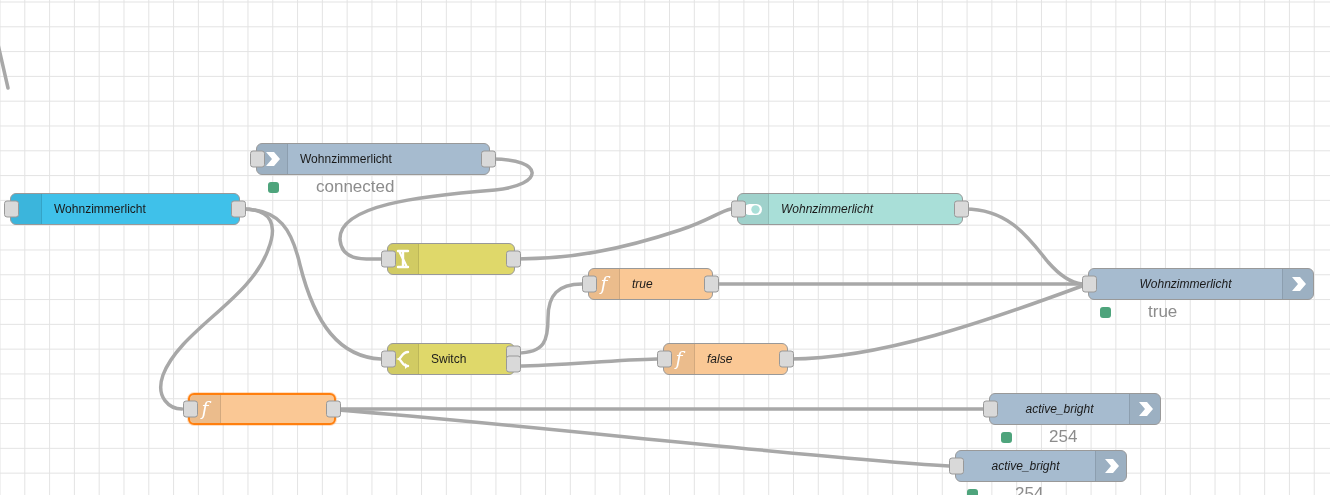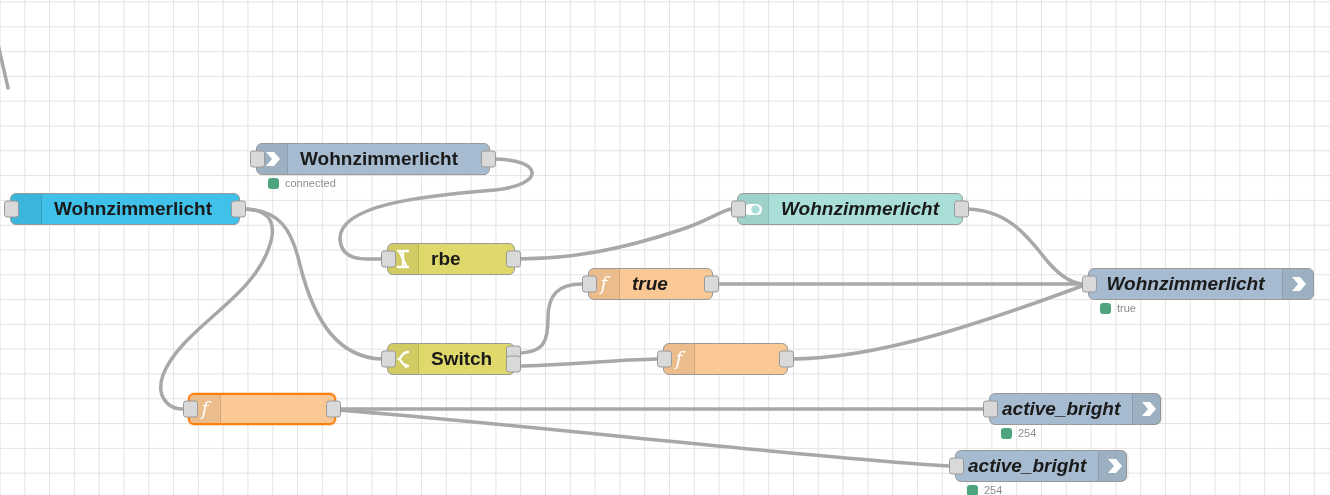--- a/index.html
+++ b/index.html
@@ -66,24 +66,23 @@
   .node .icon-box.right {
     border-right: none;
     border-left: 1px solid rgba(0,0,0,0.10);
     border-radius: 0 5px 5px 0;
   }
   .node .label {
     flex: 1 1 auto;
     display: flex;
     align-items: center;
     padding: 0 12px;
-    font-size: 19px;
+    font-size: 12px;
     color: #1a1a1a;
     white-space: nowrap;
-    font-weight: bold;
   }
   .node .label.italic { font-style: italic; }
   .node .label.center { justify-content: center; }
   .node .label.left   { justify-content: flex-start; }
 
   
   .port {
     position: absolute;
     width: 13px;
     height: 15px;
@@ -110,22 +109,23 @@
     white-space: nowrap;
   }
   .status .dot {
     width: 11px;
     height: 11px;
     border-radius: 3px;
     background: #4ea47c;
     display: inline-block;
   }
   .status .stxt {
-    font-size: 11px;
+    font-size: 17px;
     color: #8c8c8c;
+    margin-left: 31px;
   }
 
   
   .gl { display:block; }
 </style>
 </head>
 <body>
 
 <div id="canvas">
 
@@ -165,21 +165,20 @@
         <div class="port in"></div>
         <div class="port out"></div>
       </div>
       <div class="node" style="left: 387px; top: 243px; width: 128px; background: rgb(223, 216, 106);">
         <div class="icon-box">
           <svg class="gl" width="20" height="22" viewBox="0 0 20 22">
             <path d="M5 3 L15 3 M5 19 L15 19 M10 3 L10 19" stroke="#ffffff" stroke-width="2.4" fill="none" stroke-linecap="round"></path>
             <path d="M6.5 3 C6.5 6 13.5 16 13.5 19" stroke="#ffffff" stroke-width="2.2" fill="none" stroke-linecap="round"></path>
           </svg>
         </div>
-        <div class="label left">rbe</div>
         <div class="port in"></div>
         <div class="port out"></div>
       </div>
       <div class="node" style="left: 387px; top: 343px; width: 128px; background: rgb(223, 216, 106); justify-content: flex-end;">
         <div class="icon-box">
           <svg class="gl" width="20" height="22" viewBox="0 0 20 22">
             <path d="M15 4 C9 4 9 9.5 6 11 C9 12.5 9 18 15 18" stroke="#ffffff" stroke-width="2.4" fill="none" stroke-linecap="round"></path>
             <path d="M12 15 L15.5 18 L12 21" fill="#ffffff"></path>
           </svg>
         </div>
@@ -197,20 +196,21 @@
         <div class="label italic left">true</div>
         <div class="port in"></div>
         <div class="port out"></div>
       </div>
       <div class="node" style="left: 663px; top: 343px; width: 125px; background: rgb(250, 200, 149);">
         <div class="icon-box">
           <svg class="gl" width="20" height="22" viewBox="0 0 20 22">
             <text x="10" y="17" font-family="DejaVu Serif, serif" font-size="19" font-style="italic" fill="#ffffff" text-anchor="middle">f</text>
           </svg>
         </div>
+        <div class="label italic left">false</div>
         <div class="port in"></div>
         <div class="port out"></div>
       </div>
       <div class="node selected" style="left: 188px; top: 393px; width: 148px; background: rgb(250, 200, 149);">
         <div class="icon-box">
           <svg class="gl" width="20" height="22" viewBox="0 0 20 22">
             <text x="10" y="17" font-family="DejaVu Serif, serif" font-size="19" font-style="italic" fill="#ffffff" text-anchor="middle">f</text>
           </svg>
         </div>
         <div class="port in"></div>

